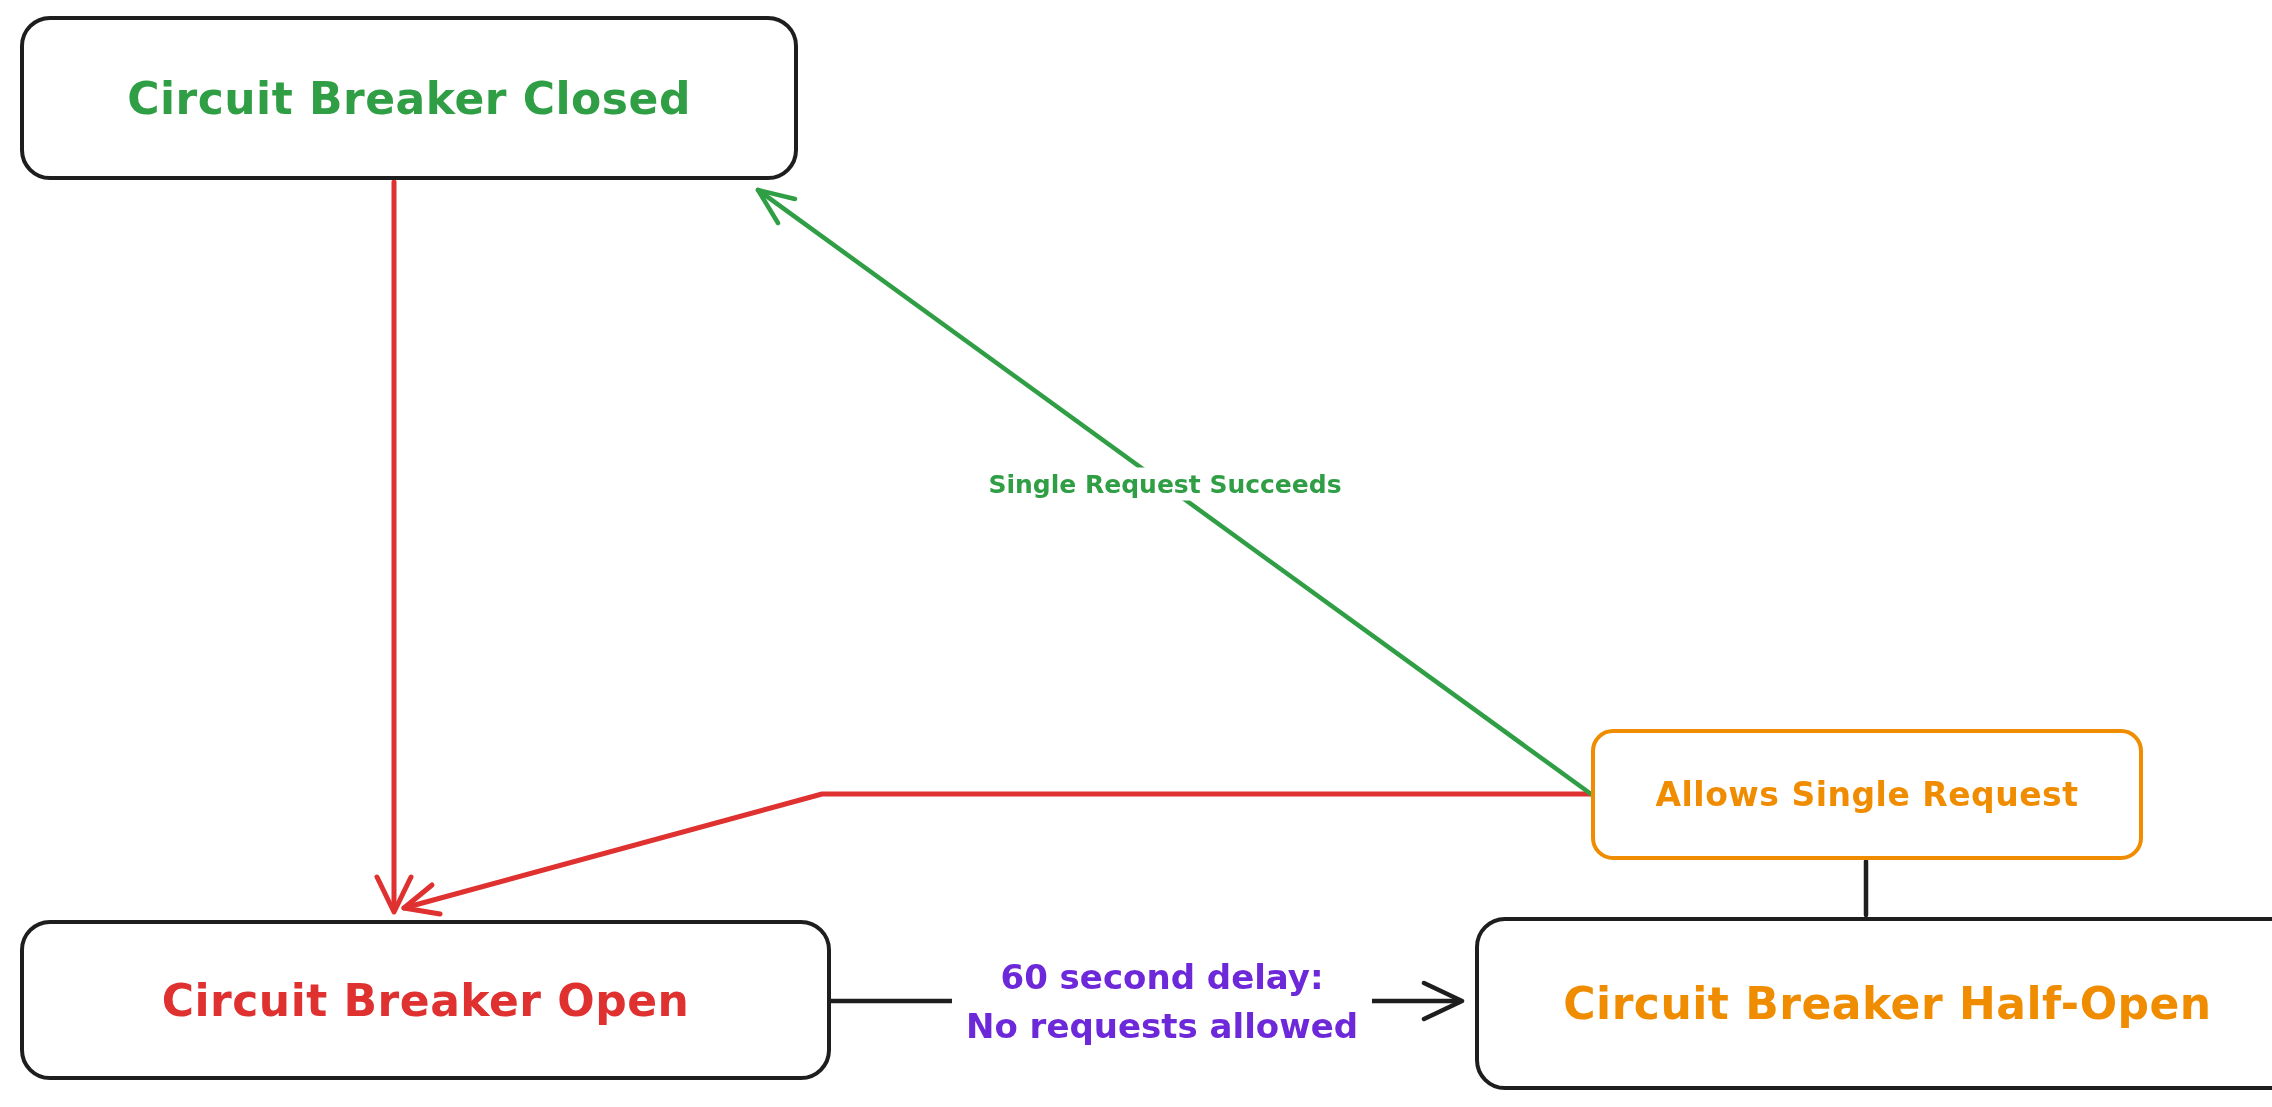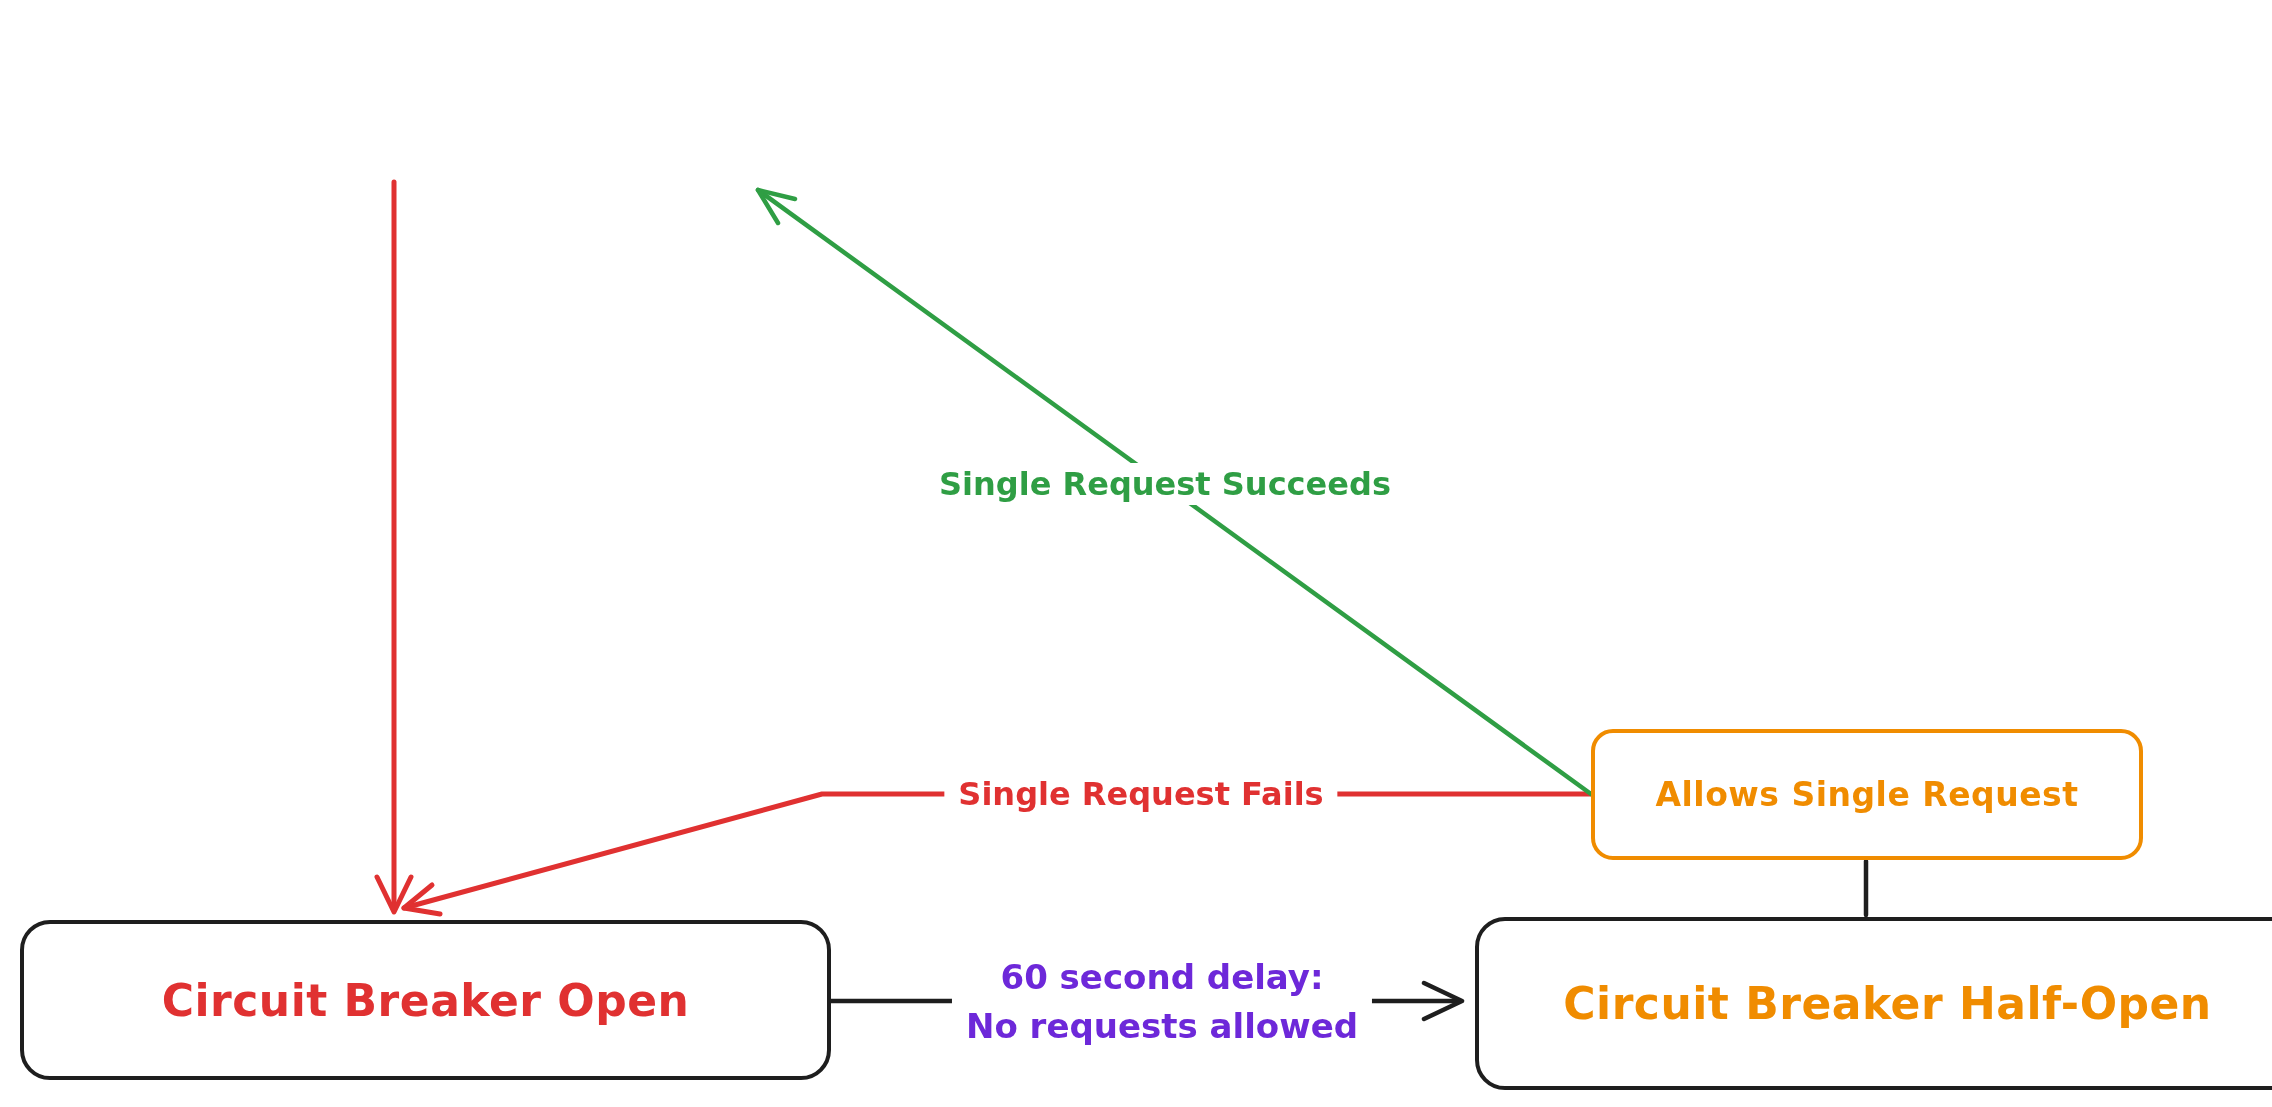--- a/index.html
+++ b/index.html
@@ -59,21 +59,21 @@
   .edge-label {
     position: absolute;
     transform: translate(-50%, -50%);
     text-align: center;
     font-weight: 700;
     background: #ffffff;
     padding: 2px 14px;
     white-space: pre-line;
   }
   .label-trip    { left: 402px;  top: 553px;  font-size: 31px; line-height: 1.55; }
-  .label-success { left: 1165px; top: 484px;  font-size: 32px; }
+  .label-success { left: 1165px; top: 484px;  font-size: 25px; }
   .label-fail    { left: 1141px; top: 794px;  font-size: 32px; }
   .label-delay   { left: 1162px; top: 1002px; font-size: 34px; line-height: 1.45; }
 </style>
 </head>
 <body>
 
 <div class="canvas">
 
   <svg class="wires" viewBox="0 0 2272 1107" fill="none" stroke-linecap="round" stroke-linejoin="round">
 
@@ -88,25 +88,27 @@
 
     <path d="M794 1001 L1460 1001" stroke="#1e1e1e" stroke-width="4.5"></path>
     <path d="M1424 983 L1462 1001 L1424 1019" stroke="#1e1e1e" stroke-width="4.5"></path>
 
     <path d="M1866 861 L1866 915" stroke="#1e1e1e" stroke-width="4.5"></path>
   </svg>
 
 
   <div class="edge-label label-success text-green">Single Request Succeeds</div>
 
-  <div class="edge-label label-fail text-red">Single Request Fails</div>
 
   <div class="edge-label label-delay text-black">60 second delay:
 No requests allowed</div>
 
+  <div class="node node-closed">
+    <span class="node-label text-green">Circuit Breaker Closed</span>
+  </div>
 
   <div class="node node-open">
     <span class="node-label text-red">Circuit Breaker Open</span>
   </div>
 
   <div class="node node-halfopen">
     <span class="node-label text-orange">Circuit Breaker Half-Open</span>
   </div>
 
   <div class="node node-allows">

